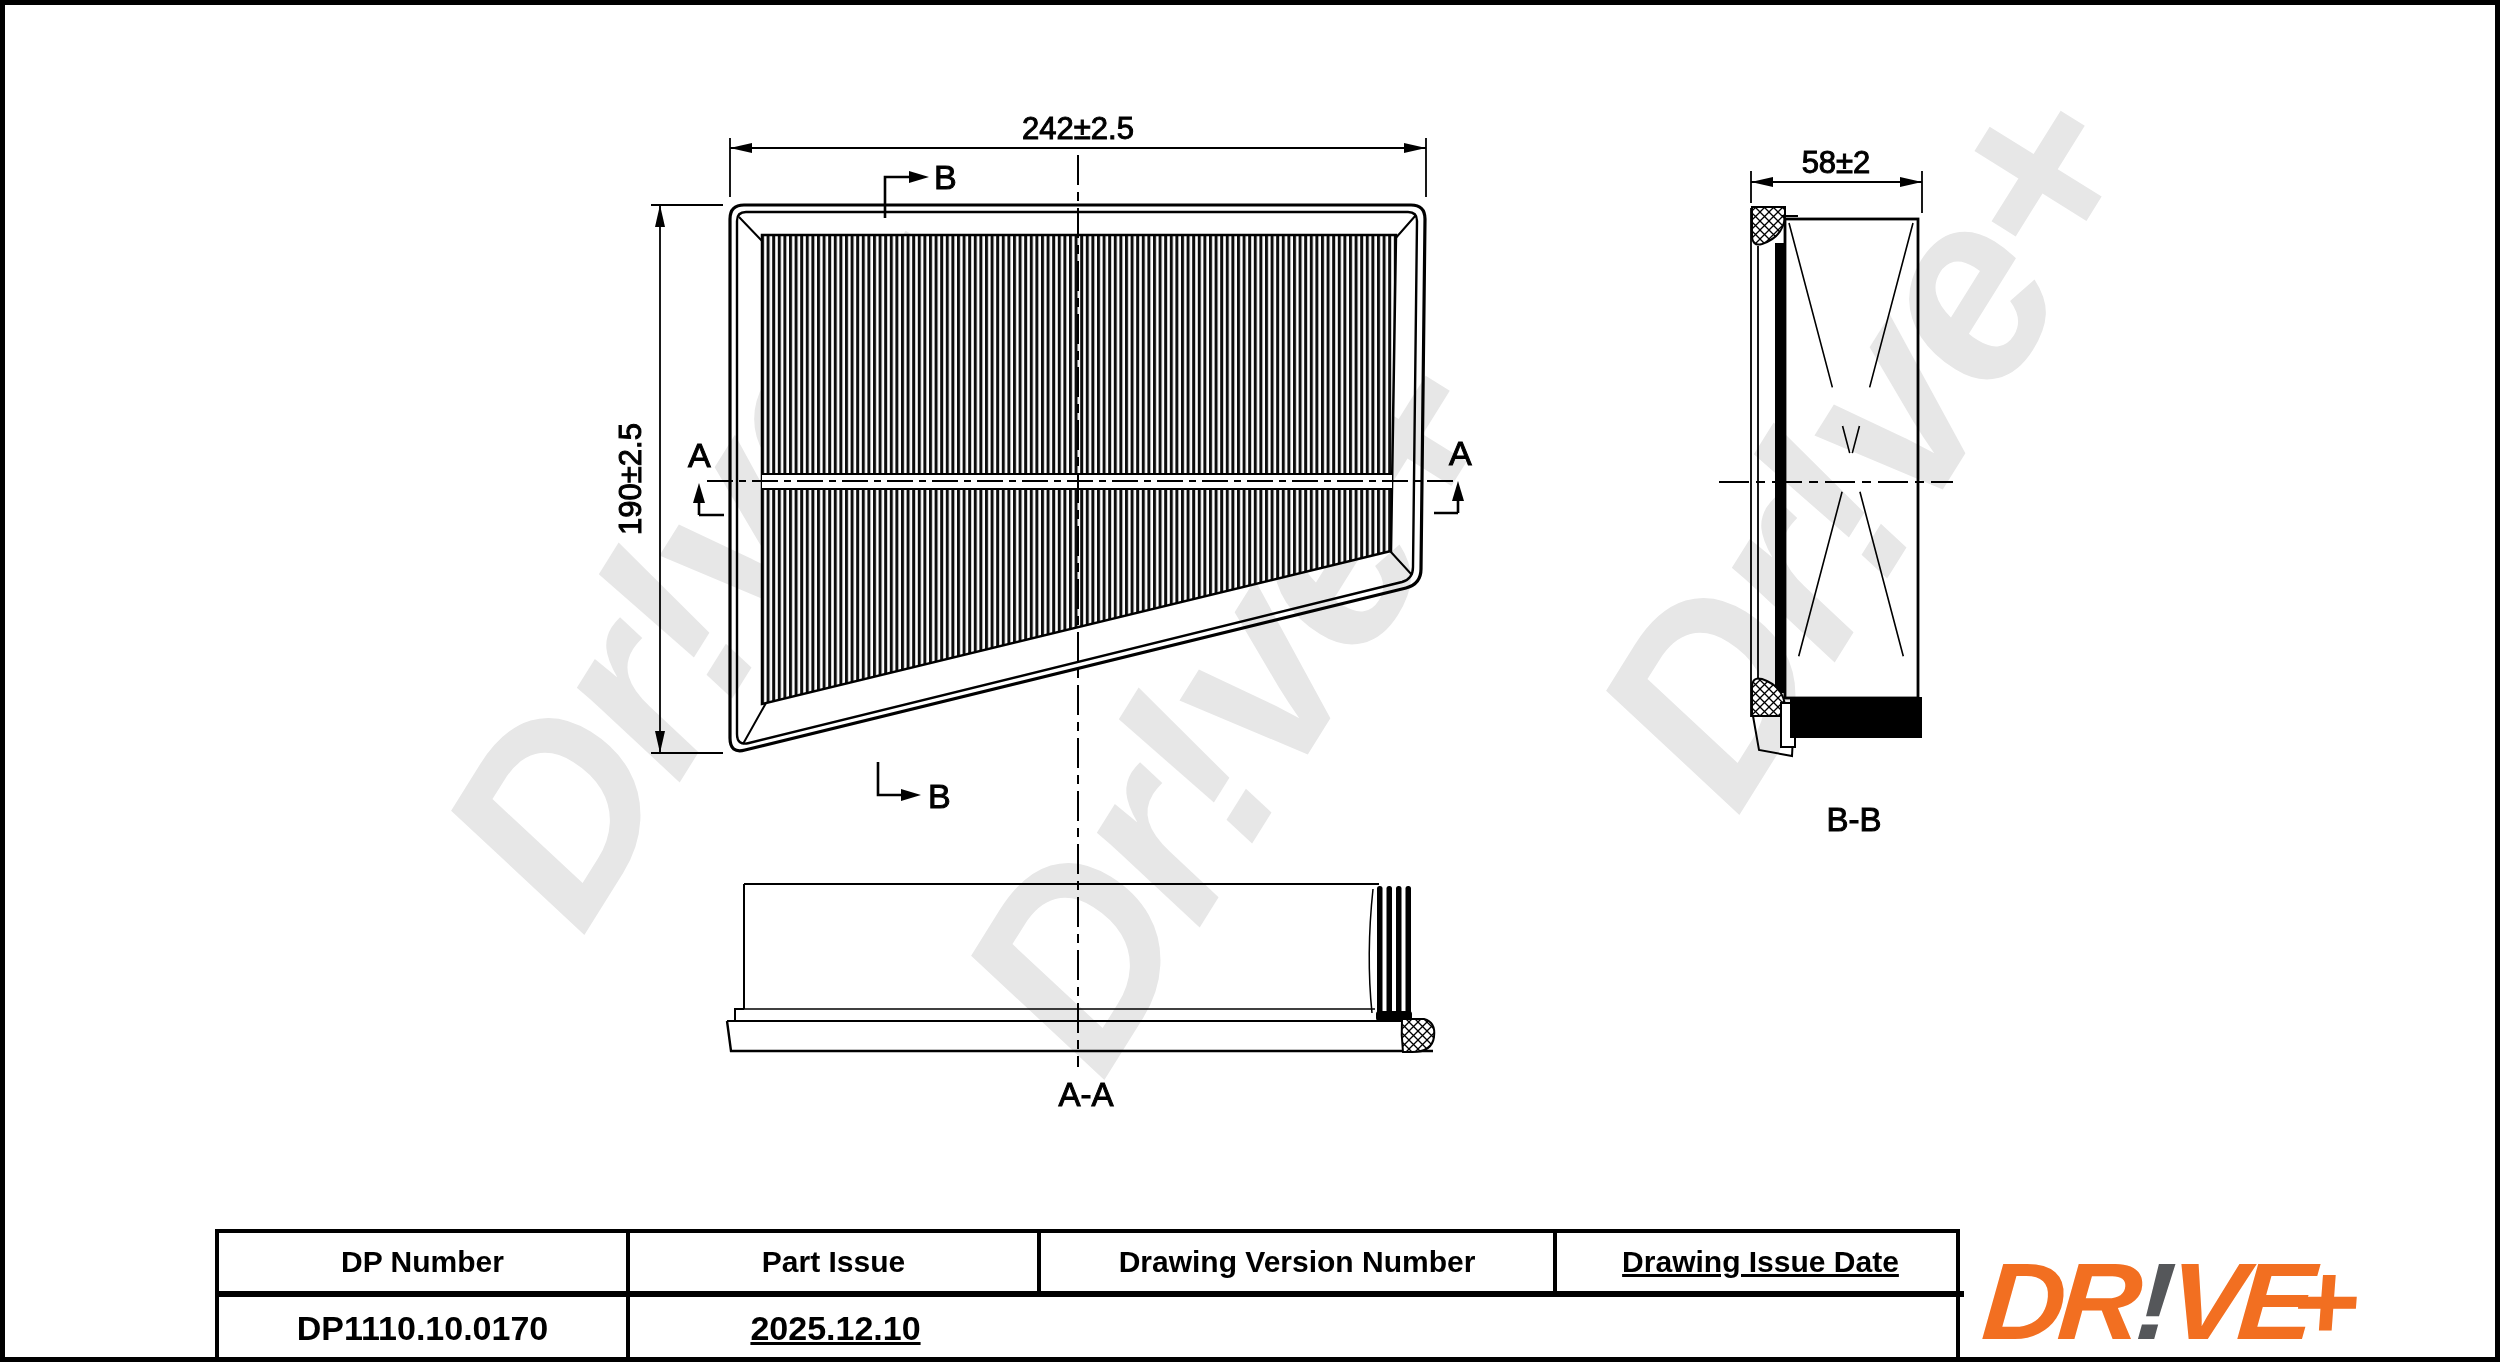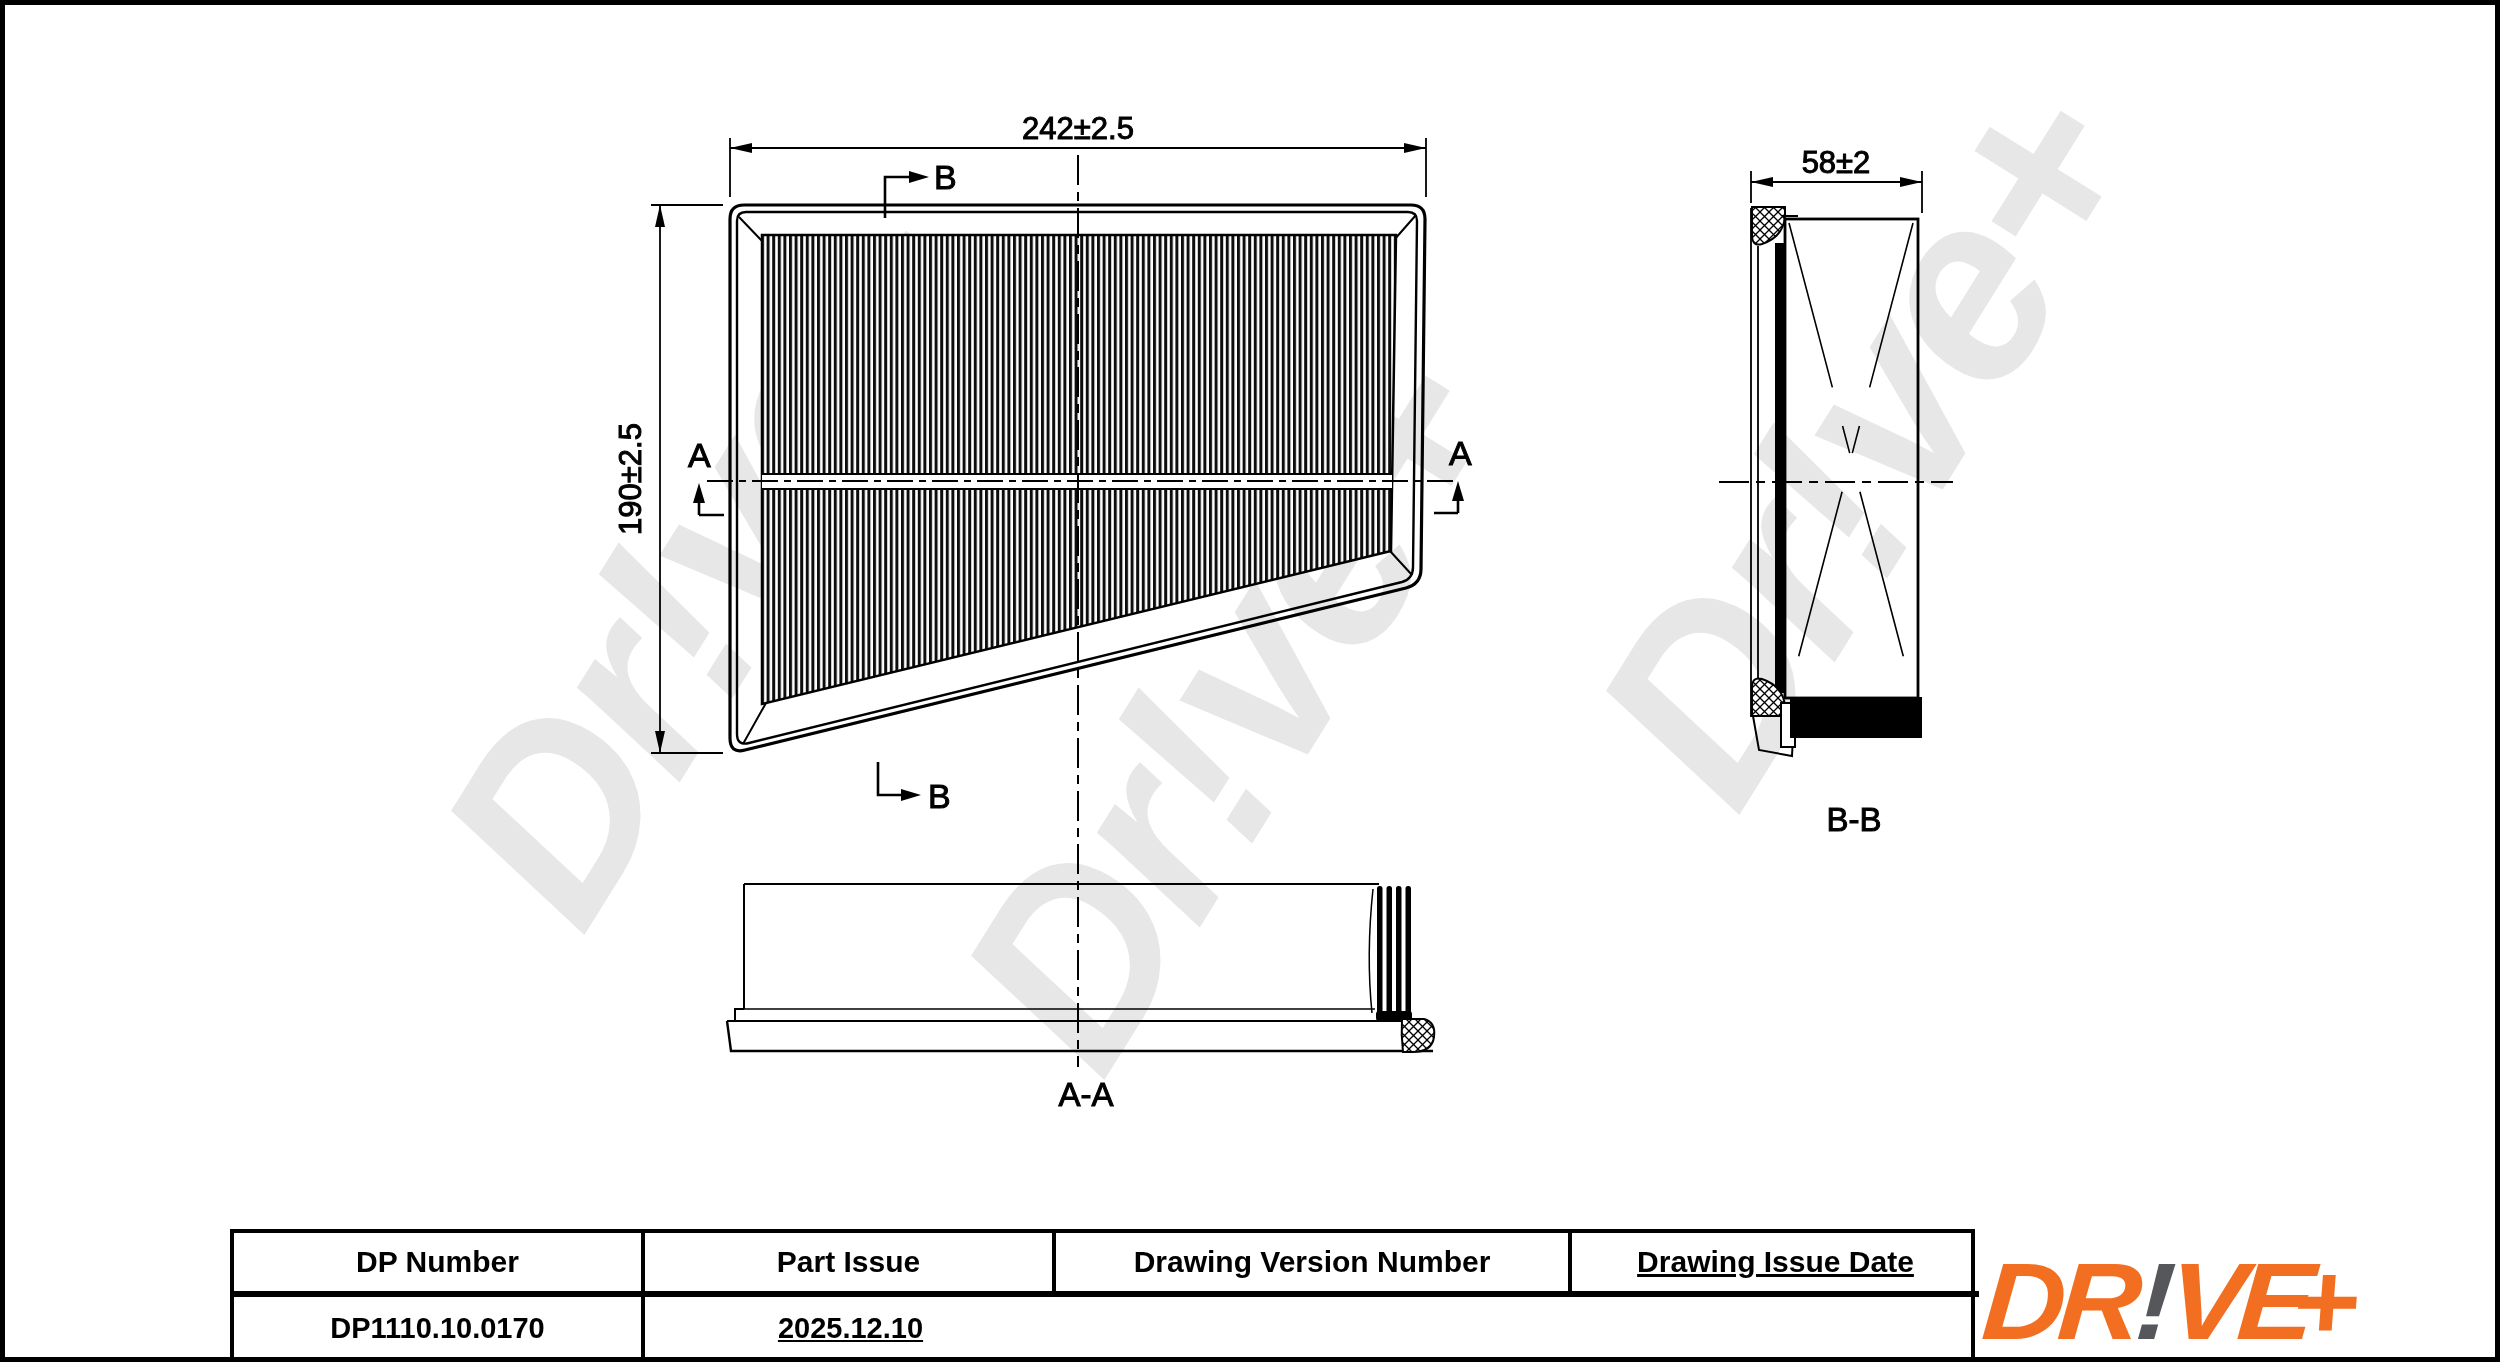--- a/index.html
+++ b/index.html
@@ -22,29 +22,29 @@
   
   #cad{position:absolute;left:0;top:0;z-index:2;}
   #cad text{font-family:"Liberation Sans", sans-serif;fill:#000;}
   .dimtxt{font-size:31px;}
   .seclet{font-size:34px;}
   .seclbl{font-size:33px;}
   
   #titleblock{
     position:absolute;left:210px;top:1224px;width:1745px;height:132px;z-index:3;
     display:grid;grid-template-columns:411px 411px 516px 407px;grid-template-rows:64px 62px;
-    border:4px solid #000;box-sizing:border-box;background:transparent;margin-left:15px;
+    border:4px solid #000;box-sizing:border-box;background:transparent;
   }
   .tb-cell{
     display:flex;align-items:center;justify-content:center;
     border-right:4px solid #000;font-weight:bold;color:#000;background:transparent;
   }
   .tb-cell.lastcol{border-right:none;text-decoration:underline;}
   .tb-cell.hdr{border-bottom:6px solid #000;font-size:30px;}
-  .tb-cell.val{font-size:29px;}
+  .tb-cell.val{font-size:34px;}
   
   #logo{
     position:absolute;left:1978px;top:1244px;width:510px;height:104px;z-index:3;
     display:flex;align-items:center;
     font-size:103px;font-weight:bold;font-style:italic;line-height:1;
     letter-spacing:-7px;
     transform:scale(1.12,1.06) skewX(-4deg);transform-origin:left center;
     user-select:none;
   }
   #logo .or{color:#F26F21;}

